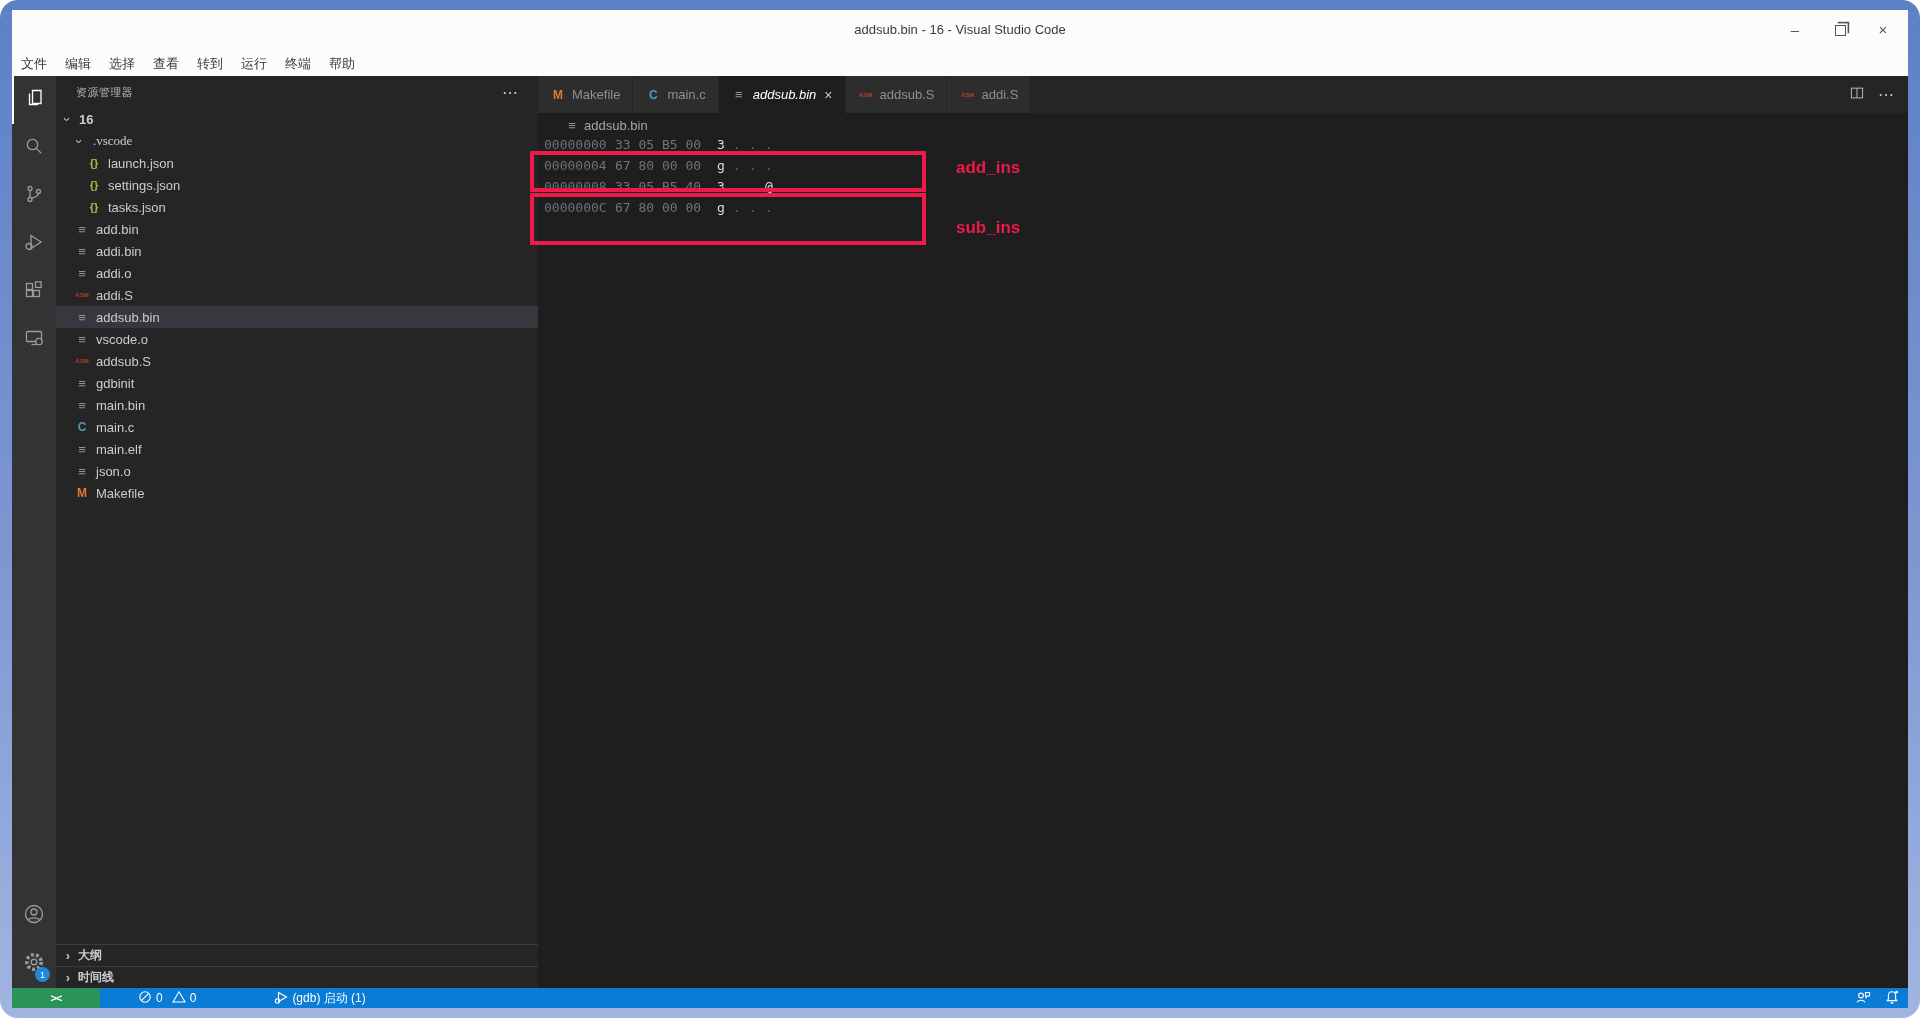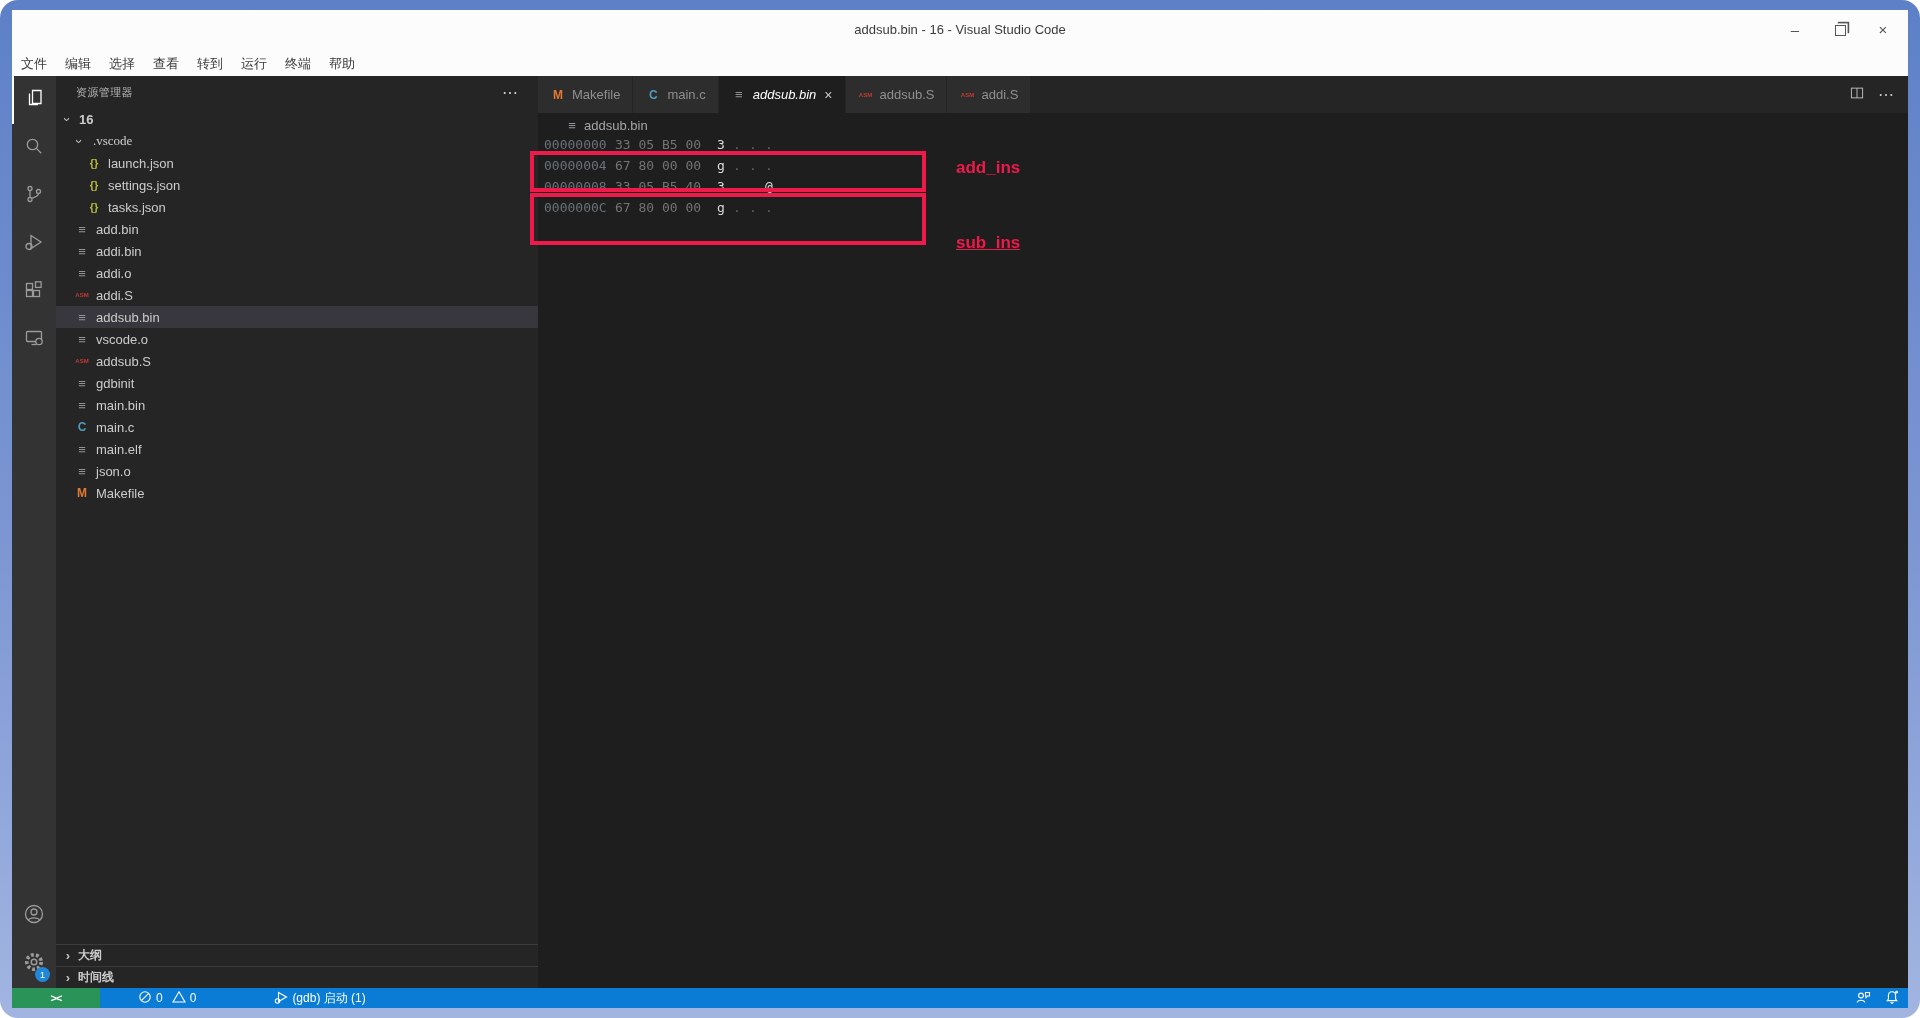--- a/index.html
+++ b/index.html
@@ -360,21 +360,21 @@
               <span class="dc">g</span>
                 <span class="dc dim">.</span>
                 <span class="dc dim">.</span>
                 <span class="dc dim">.</span>
             </span>
           </div>
 
           <div class="anno-box" style="top:14px;height:41px;"></div>
           <div class="anno-box" style="top:56px;height:52px;"></div>
           <div class="anno-label" style="top:21px;">add_ins</div>
-          <div class="anno-label" style="top:96px;text-decoration:underline;">sub_ins</div>
+          <div class="anno-label" style="top:81px;">sub_ins</div>
         </div>
       </div>
     </div>
 
     <div class="statusbar">
       <div class="remote">
         <span>&gt;&lt;</span>
       </div>
       <div class="sb-group errs">
         <span><svg width="14" height="14" viewBox="0 0 14 14">

